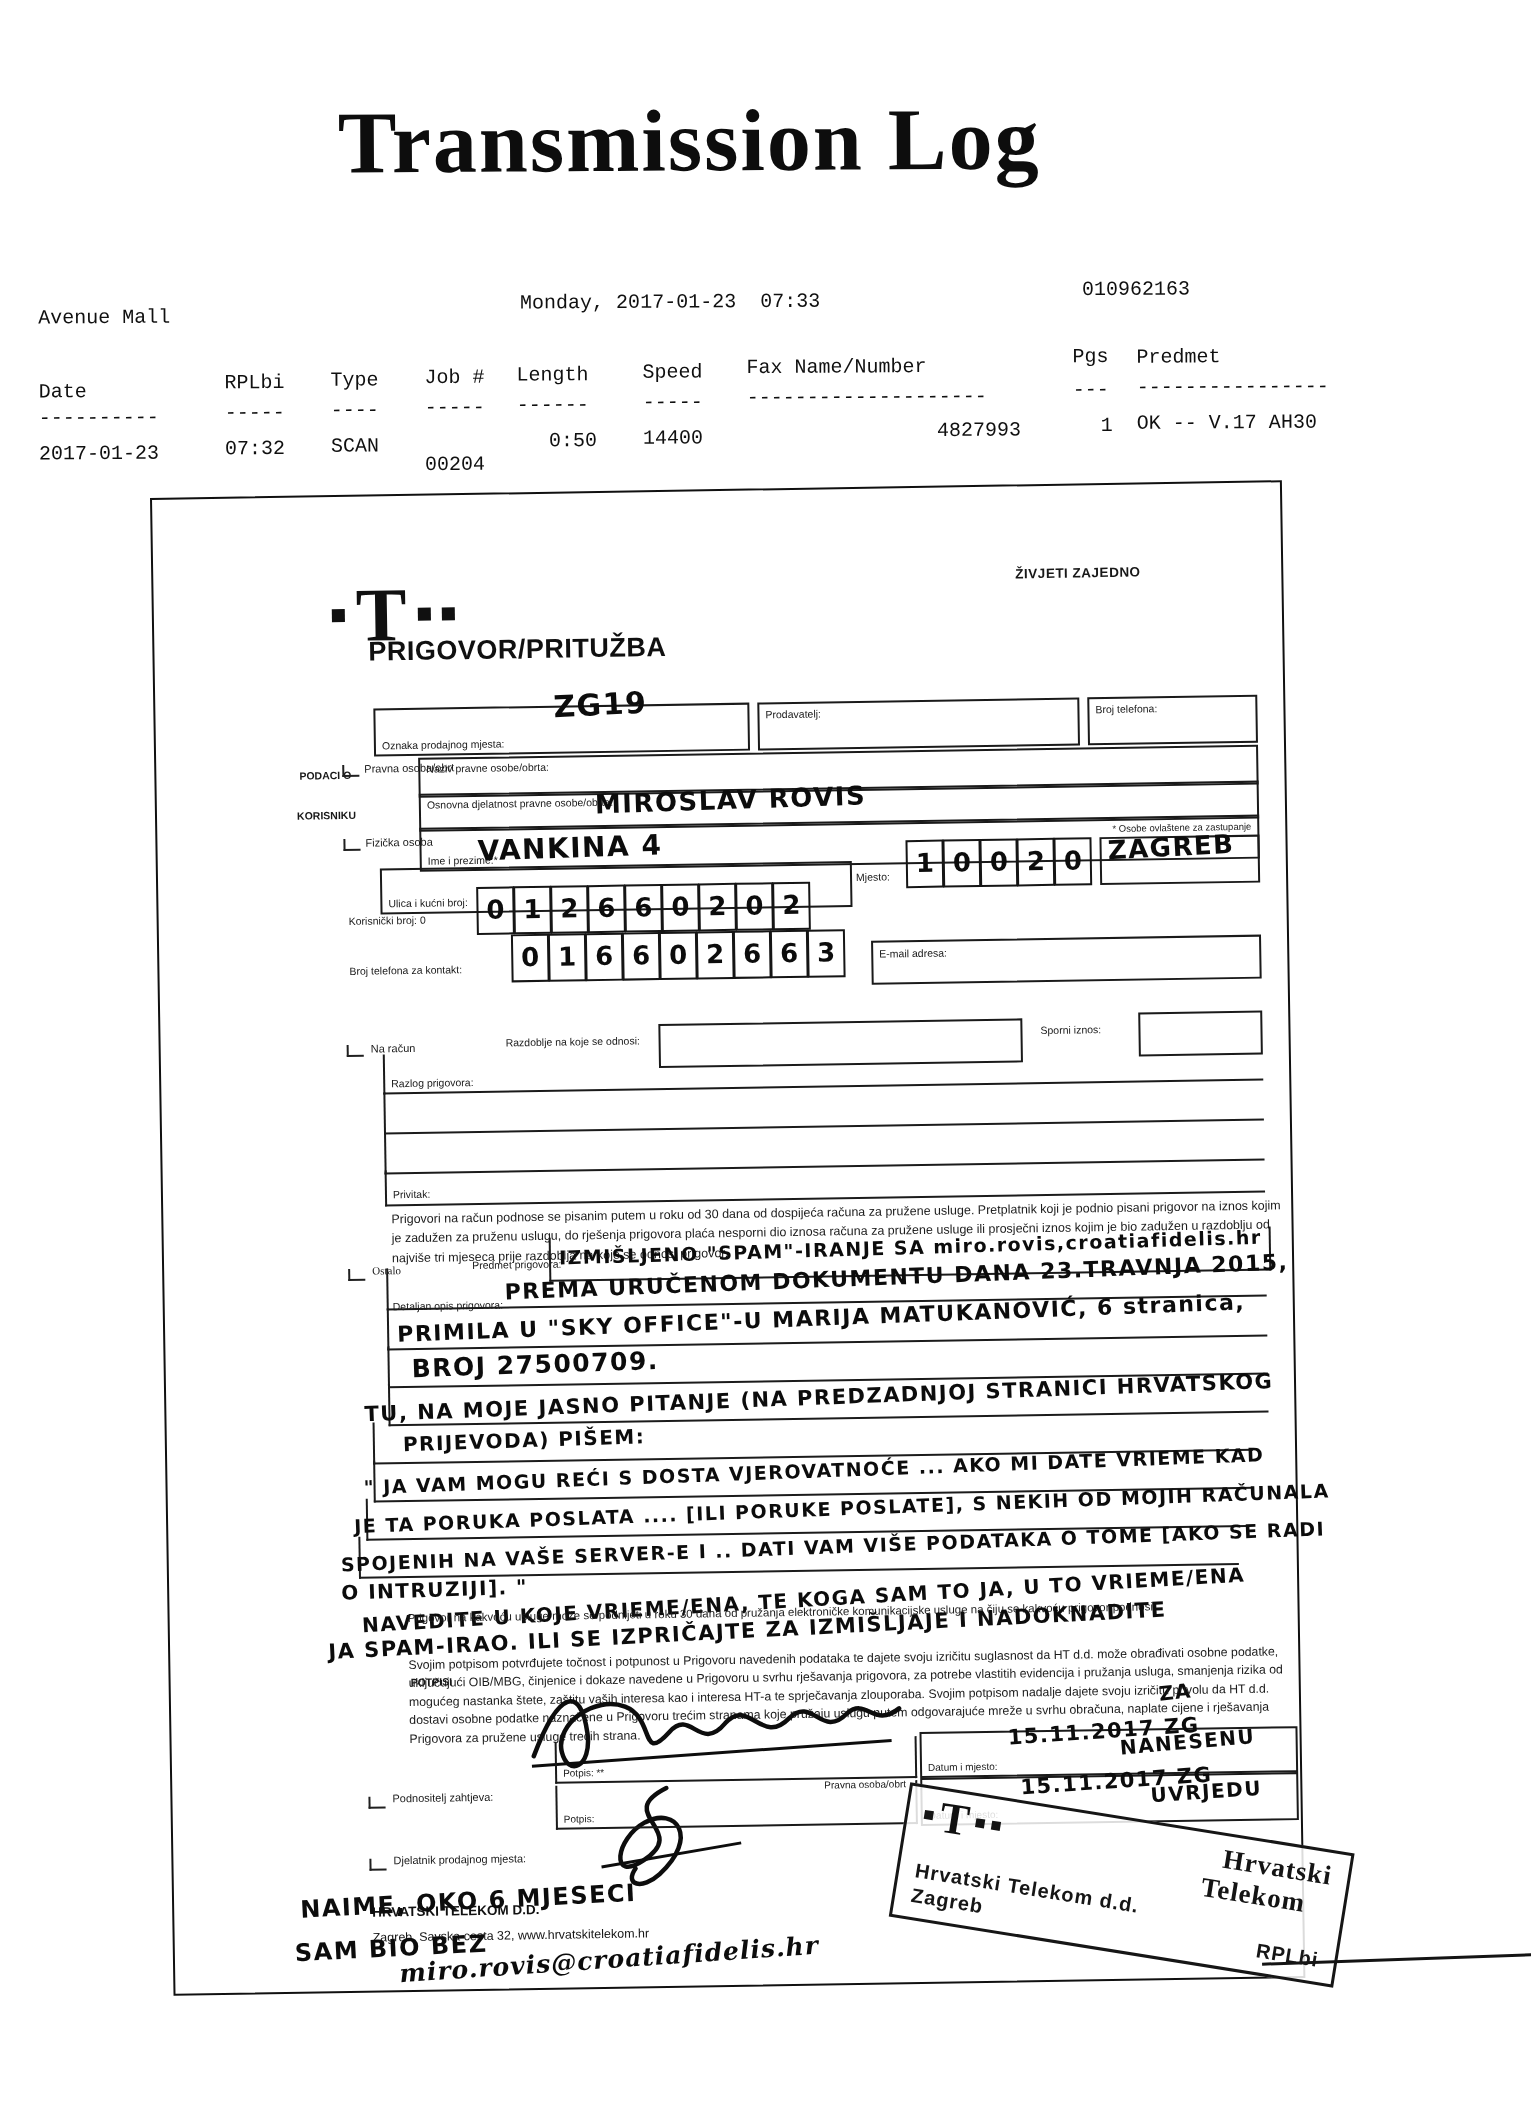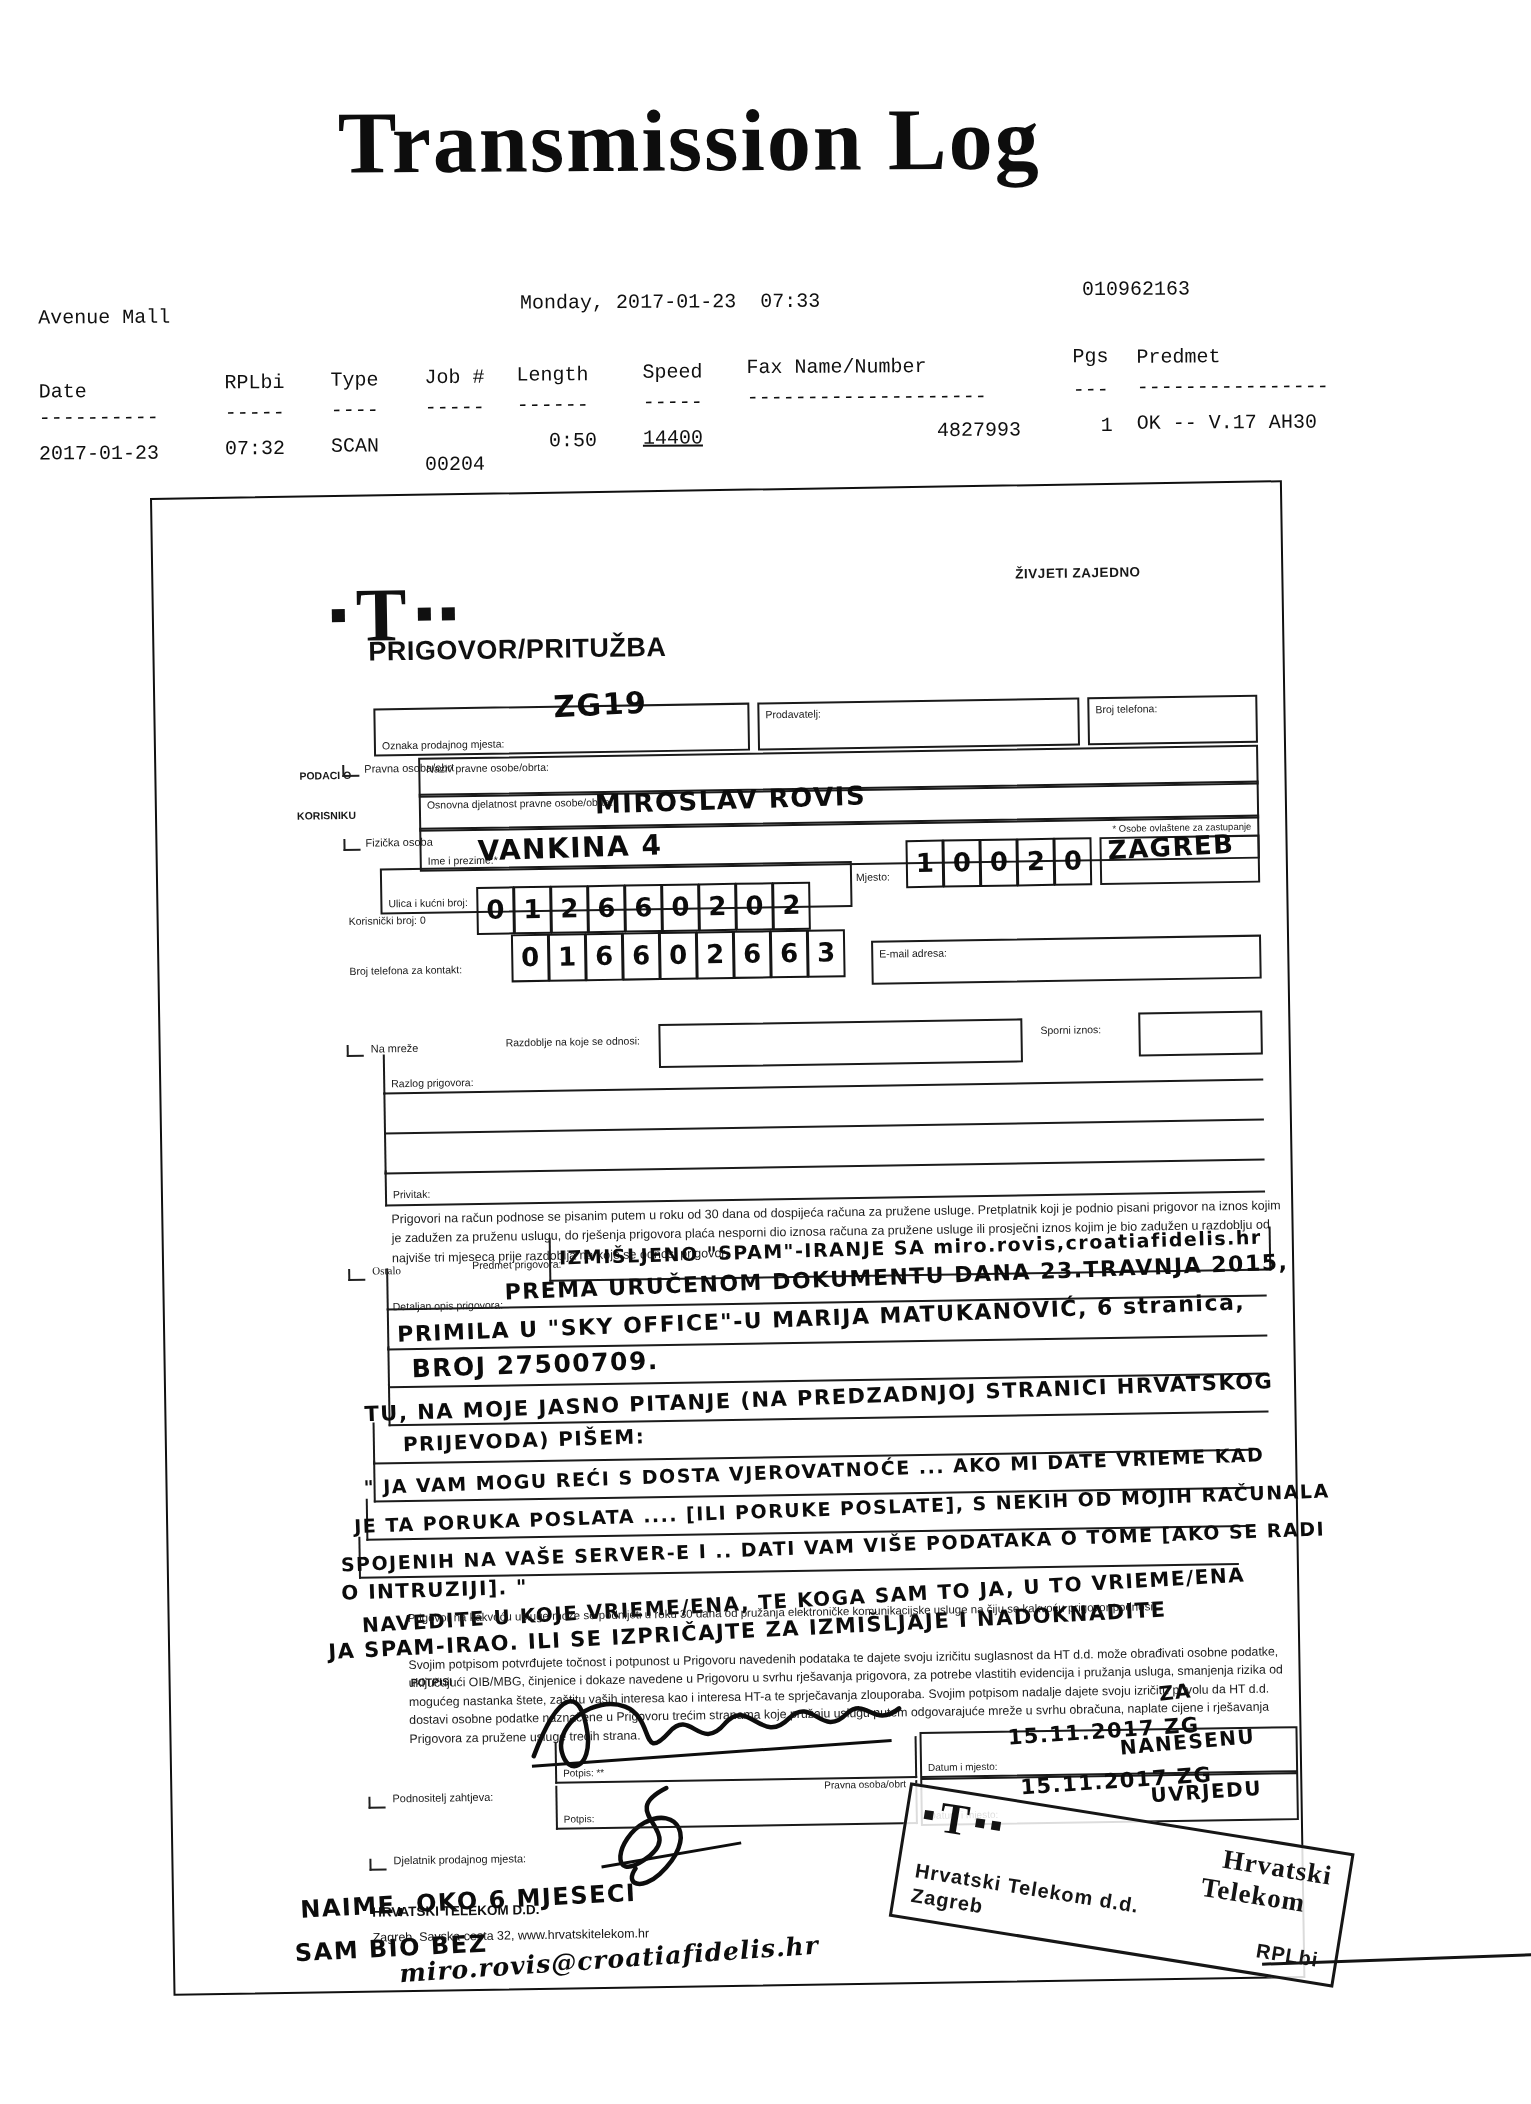--- a/index.html
+++ b/index.html
@@ -66,21 +66,21 @@
   <div class="a mono" style="left:642px;top:310px;">-----</div>
   <div class="a mono" style="left:746px;top:306px;">--------------------</div>
   <div class="a mono" style="left:1072px;top:300px;">---</div>
   <div class="a mono" style="left:1136px;top:298px;">----------------</div>
 
   <div class="a mono" style="left:38px;top:358px;">2017-01-23</div>
   <div class="a mono" style="left:224px;top:354px;">07:32</div>
   <div class="a mono" style="left:330px;top:352px;">SCAN</div>
   <div class="a mono" style="left:424px;top:350px;margin-top:21px;">00204</div>
   <div class="a mono" style="left:548px;top:348px;">0:50</div>
-  <div class="a mono" style="left:642px;top:346px;text-decoration:underline;">14400</div>
+  <div class="a mono" style="left:642px;top:346px;">14400</div>
   <div class="a mono" style="left:936px;top:340px;">4827993</div>
   <div class="a mono" style="left:1100px;top:336px;">1</div>
   <div class="a mono" style="left:1136px;top:334px;">OK -- V.17 AH30</div>
 </div>
 
 <div class="a pg">
 
   <div class="a tlogo" style="left:178px;top:86px;">
     <span class="tsq"></span>
       <span class="tglyph">T</span>
@@ -160,21 +160,21 @@
     <span class="dg" style="left:185px;">2</span>
     <span class="dg" style="left:222px;">6</span>
     <span class="dg" style="left:259px;">6</span>
     <span class="dg" style="left:296px;">3</span>
   </div>
   <div class="a box" style="left:712px;top:452px;width:386px;height:40px;">
     <span class="flabel" style="bottom:auto;top:5px;">E-mail adresa:</span>
   </div>
 
   <span class="a cbx" style="left:186px;top:548px;"></span>
-  <div class="a lbl" style="left:210px;top:546px;font-size:11px;">Na mreže</div>
+  <div class="a lbl" style="left:210px;top:546px;font-size:11px;">Na račun</div>
   <div class="a lbl" style="left:345px;top:542px;">Razdoblje na koje se odnosi:</div>
   <div class="a box" style="left:498px;top:532px;width:360px;height:40px;"></div>
   <div class="a lbl" style="left:880px;top:538px;">Sporni iznos:</div>
   <div class="a box" style="left:978px;top:528px;width:120px;height:40px;"></div>
 
   <div class="a box" style="left:222px;top:558px;width:878px;height:38px;border-top:none;border-right:none;">
     <span class="flabel">Razlog prigovora:</span>
   </div>
   <div class="a uline" style="top:596px;"></div>
   <div class="a uline" style="top:636px;"></div>

